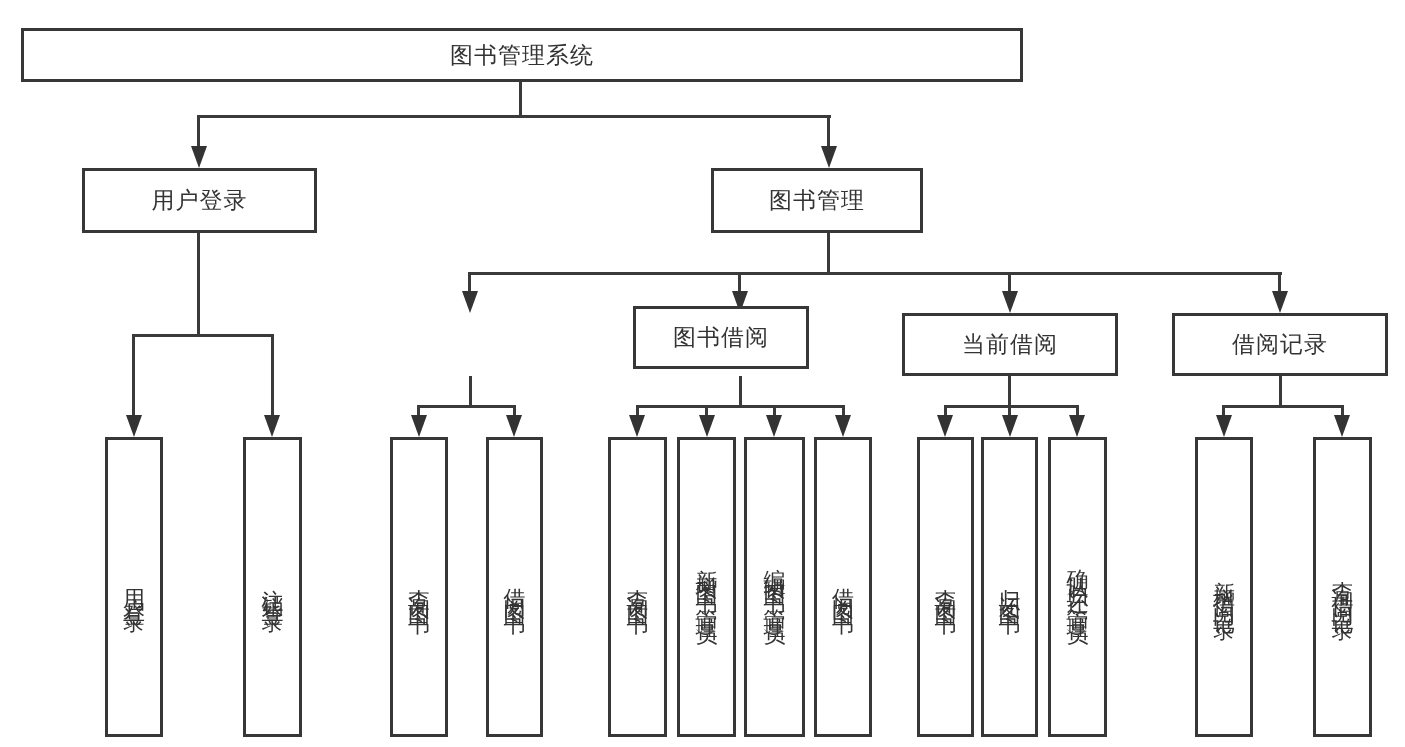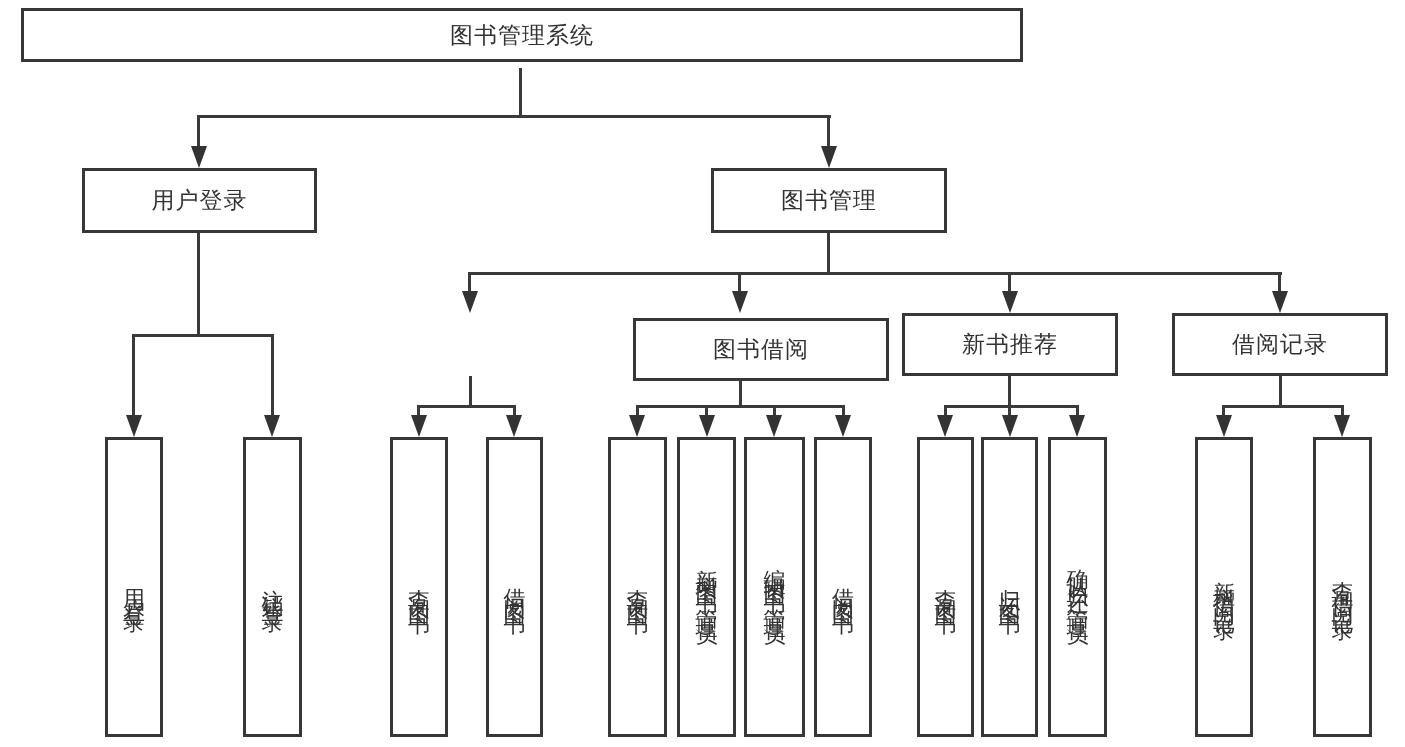--- a/index.html
+++ b/index.html
@@ -121,36 +121,36 @@
   <div class="vline" style="left:1076px;top:405px;height:14px"></div>
   <div class="arr" style="left:1069px;top:415px"></div>
 
   <div class="vline" style="left:1279px;top:376px;height:32px"></div>
   <div class="hline" style="left:1223px;top:405px;width:121px"></div>
   <div class="vline" style="left:1222px;top:405px;height:14px"></div>
   <div class="arr" style="left:1216px;top:415px"></div>
   <div class="vline" style="left:1341px;top:405px;height:14px"></div>
   <div class="arr" style="left:1334px;top:415px"></div>
 
-  <div class="box" style="left:21px;top:8px;width:1002px;height:54px">
+  <div class="box" style="left:21px;top:28px;width:1002px;height:54px">
     <span>图书管理系统</span>
   </div>
 
   <div class="box" style="left:82px;top:168px;width:235px;height:65px">
     <span>用户登录</span>
   </div>
-  <div class="box" style="left:711px;top:168px;width:236px;height:65px">
+  <div class="box" style="left:711px;top:168px;width:212px;height:65px">
     <span>图书管理</span>
   </div>
 
-  <div class="box" style="left:633px;top:318px;width:256px;height:63px">
+  <div class="box" style="left:633px;top:306px;width:176px;height:63px">
     <span>图书借阅</span>
   </div>
   <div class="box" style="left:902px;top:313px;width:216px;height:63px">
-    <span>新书推荐</span>
+    <span>当前借阅</span>
   </div>
   <div class="box" style="left:1172px;top:313px;width:216px;height:63px">
     <span>借阅记录</span>
   </div>
 
   <div class="box" style="left:105px;top:437px;width:58px;height:300px">
     <span class="vtext">用户登录</span>
   </div>
   <div class="box" style="left:243px;top:437px;width:59px;height:300px">
     <span class="vtext">注销登录</span>

